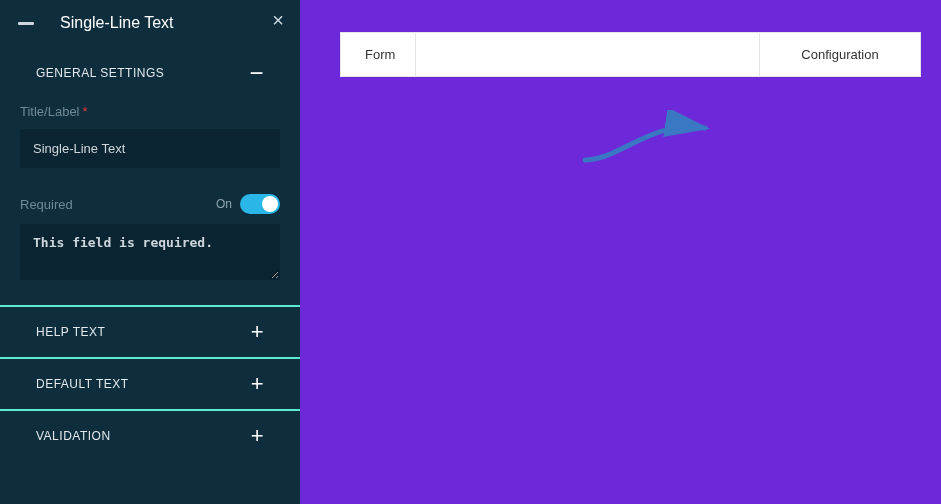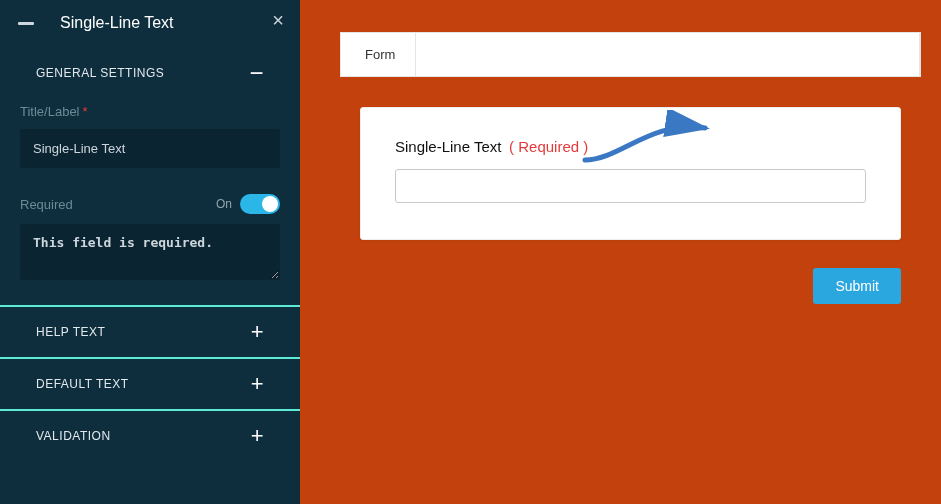--- a/index.html
+++ b/index.html
@@ -26,21 +26,21 @@
   .toggle-row { display:flex; align-items:center; justify-content:space-between; margin-top:26px; margin-bottom:10px; }
   .toggle-row .lbl { color:#6f8a97; font-size:13px; }
   .toggle-wrap { display:flex; align-items:center; gap:8px;justify-content:space-between; }
   .toggle-wrap .onoff { color:#8fa4af; font-size:12px; }
   .toggle { width:40px; height:20px; background:#2bb6e8; border-radius:10px; position:relative; cursor:pointer; }
   .toggle .knob { width:16px; height:16px; background:#fff; border-radius:50%; position:absolute; top:2px; right:2px; }
 
   .textarea { width:100%; height:56px; background:#0b2431; border:1px solid #0b2431; color:#cdd6dc; padding:10px 12px; font-size:13px; resize:both; outline:none; border-radius:2px;font-weight:bold; }
 
   
-  .main { flex:1; background:#c2410c; position:relative; }
+  .main { flex:1; background:#6d28d9; position:relative; }
   .tabs-card { margin:32px 20px 0 40px; background:#ffffff; border:1px solid #e5e5e5; display:flex; }
   .tab { padding:14px 24px; font-size:13px; color:#333; text-align:center; border-right:1px solid #e5e5e5; cursor:pointer; }
   .tab.form { width:75px; }
   .tab-spacer { flex:1; border-right:1px solid #e5e5e5; }
   .tab.config { width:160px; border-right:none; }
 
   .canvas { margin:30px 40px 0 60px; }
   .field-card { background:#fff; border:1px solid #eee; border-radius:3px; box-shadow:0 1px 3px rgba(0,0,0,0.05); padding:30px 34px 36px 34px; }
   .field-title { font-size:15px; color:#111; }
   .req-tag { color:#e33b3b; font-size:15px; margin-left:4px; }
@@ -99,34 +99,23 @@
     <div class="section-head thin-sep">
       <span>VALIDATION</span>
       <span class="expand-icon">+</span>
     </div>
   </div>
 
   <div class="main">
     <div class="tabs-card">
       <div class="tab form">Form</div>
       <div class="tab-spacer"></div>
+      <div class="tab config">Configuration</div>
     </div>
 
-    <div class="canvas">
-      <div class="field-card">
-        <div>
-          <span class="field-title">Single-Line Text</span>
-          <span class="req-tag">( Required )</span>
-        </div>
-        <input class="preview-input" type="text" value="" style="">
-      </div>
-      <div class="submit-row">
-        <button class="submit-btn">Submit</button>
-      </div>
-    </div>
 
     <svg class="arrow-svg" width="140" height="60">
       <defs>
         <marker id="ah" markerWidth="10" markerHeight="10" refX="8" refY="3" orient="auto">
           <path d="M0,0 L9,3 L0,6 Z" fill="#3a78c3"></path>
         </marker>
       </defs>
       <path d="M5,50 C 40,50 70,10 125,18" stroke="#3a78c3" stroke-width="5" fill="none" marker-end="url(#ah)" stroke-linecap="round"></path>
     </svg>
   </div>

